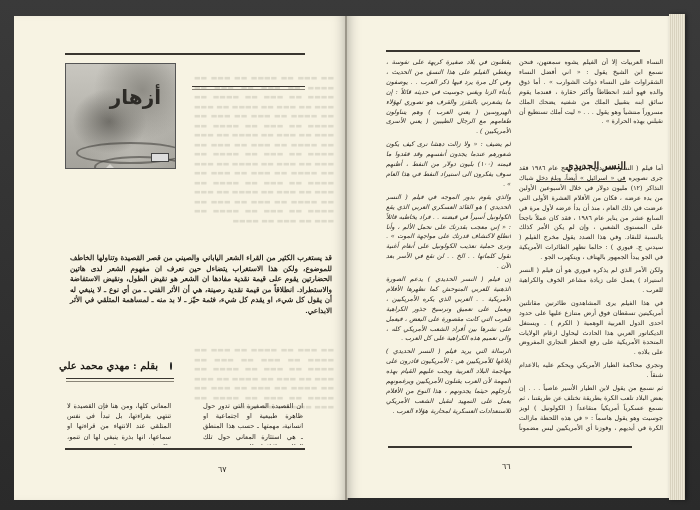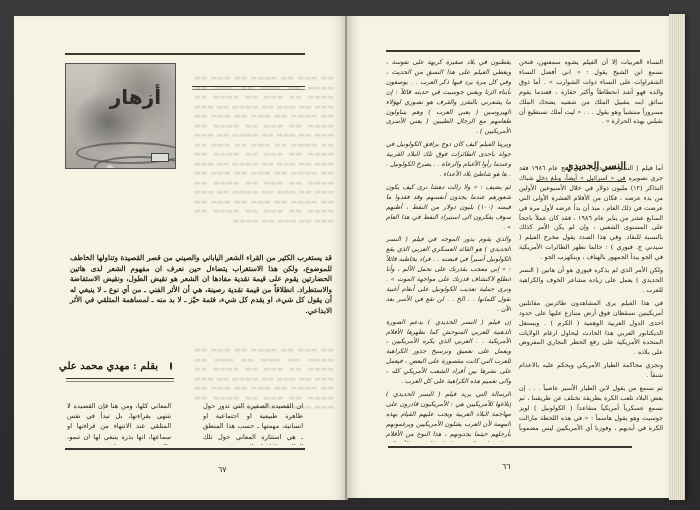--- a/index.html
+++ b/index.html
@@ -181,29 +181,28 @@
 <div class="page-right-edge"></div>
 
 <div class="rule" style="left:386px; top:50px; width:254px; height:1.5px;"></div>
 
 <div class="rcol" dir="rtl" style="left:519px; top:58px; width:144px; height:72px;">النساء العربيات إلا أن الفيلم يشوه سمعتهن، فنحن نسمع ابن الشيخ يقول : « اني أفضل النساء الشقراوات على النساء ذوات الشوارب » . أما ذوق والده فهو أشد انحطاطاً وأكثر حقارة ، فعندما يقوم سائق ابنه بتقبيل الملك من شفتيه يضحك الملك مسروراً منتشياً وهو يقول . . . « ليت أملك تستطيع أن تقبلني بهذه الحرارة » .</div>
 
 <div class="subhead" dir="rtl">النسر الحديدي</div>
 
 <div class="rcol" dir="rtl" style="left:519px; top:164px; width:144px; height:268px;">
   <p>أما فيلم ( النسر الحديدي ) الذي أنتج عام ١٩٨٦ فقد جرى تصويره في « اسرائيل » أيضاً، وبلغ دخل شباك التذاكر (١٢) مليون دولار في خلال الأسبوعين الأولين من بدء عرضه ، فكان من الأفلام العشرة الأولى التي عرضت في ذلك العام ، منذ أن بدأ عرضه لأول مرة في السابع عشر من يناير عام ١٩٨٦ ، فقد كان عملاً ناجحاً على المستوى الشعبي ، وإن لم يكن الأمر كذلك بالنسبة للنقاد. وفي هذا الصدد يقول مخرج الفيلم ( سيدني ج. فيوري ) : حالما تظهر الطائرات الأمريكية في الجو يبدأ الجمهور بالهتاف ، ويتكهرب الجو .</p>
-  <p>ولكن الأمر الذي لم يذكره فيوري هو أن هاتين ( النسر الحديدي ) يعمل على زيادة مشاعر الخوف والكراهية للعرب .</p>
+  <p>ولكن الأمر الذي لم يذكره فيوري هو أن فيلم ( النسر استيراد ) يعمل على زيادة مشاعر الخوف والكراهية للعرب .</p>
   <p>في هذا الفيلم يرى المشاهدون طائرتين مقاتلتين أمريكيتين تسقطان فوق أرض متنازع عليها على حدود احدى الدول العربية الوهمية ( الكرم ) . ويستغل الديكتاتور العربي هذا الحادث ليحاول ارغام الولايات المتحدة الأمريكية على رفع الحظر التجاري المفروض على بلاده .</p>
   <p>وتجري محاكمة الطيار الأمريكي ويحكم عليه بالاعدام شنقاً .</p>
   <p>ثم نسمع من يقول لابن الطيار الأسير عاصياً . . . إن بعض البلاد تلعب الكرة بطريقة تختلف عن طريقتنا ، ثم نسمع عسكرياً أمريكياً متقاعداً ( الكولونيل ) لويز جوسيت وهو يقول هاسماً : « في هذه اللحظة مازالت الكرة في أيديهم ، وفوزنا أي الأمريكيين ليس مضموناً على أولاد الزنا هؤلاء ، فهم</p>
 </div>
 
 <div class="rcol" dir="rtl" style="left:386px; top:58px; width:125px; height:384px;font-style:italic;">
   <p>يقطنون في بلاد صغيرة كريهة على تفوسة ، ويغطي الفيلم على هذا النسق من الحديث ، وفي كل مرة يرد فيها ذكر العرب . . يوصفون بأبناء الزنا ويغني جوسيت في حديثه قائلاً : إن ما يشعرني بالتقزز والقرف هو تصوري لهؤلاء الهيروسين ( يعني العرب ) وهم يتناولون طعامهم مع الرجال الطيبين ( يعني الأسرى الأمريكيين ) .</p>
-  <p>ويرينا الفيلم كيف كان دوج يرافق الكولونيل في جولة باحدى الطائرات فوق تلك البلاد الغربية وعندما رأوا الأغنام والرعاة . . يصرخ الكولونيل . . ها هو شاطئ بلاد الأعداء .</p>
   <p>لم يضيف : « ولا زالت دهشا ترى كيف يكون شعورهم عندما يجدون أنفسهم وقد فقدوا ما قيمته (١٠٠) بليون دولار من النفط ، أظنهم سوف يفكرون الى استيراد النفط في هذا العام » .</p>
   <p>والذي يقوم بدور الموجه في فيلم ( النسر الحديدي ) هو القائد العسكري العربي الذي يقع الكولونيل أسيراً في قبضته . . فراد يخاطبه قائلاً : « إني معجب بقدرتك على تحمل الألم ، وأنا أتطلع لاكتشاف قدرتك على مواجهة الموت » . وترى حملية تعذيب الكولونيل على أنغام أغنية تقول كلماتها . . الخ . . لن تقع في الأسر بعد الآن .</p>
   <p>إن فيلم ( النسر الحديدي ) يدعم الصورة الذهنية للعربي المتوحش كما تظهرها الأفلام الأمريكية . . العربي الذي يكره الأمريكيين ، ويعمل على تعميق وترسيخ جذور الكراهية للعرب التي كانت مقصورة على البعض ، فيعمل على نشرها بين أفراد الشعب الأمريكي كله ، والى تعميم هذه الكراهية على كل العرب .</p>
   <p><span>الرسالة التي يريد فيلم ( النسر الحديدي ) إبلاغها للأمريكيين هي : الأمريكيون قادرون على مهاجمة البلاد العربية ويجب عليهم القيام بهذه المهمة لأن العرب يقتلون الأمريكيين ويرغمونهم بأرجلهم حيثما يجدونهم ، هذا النوع من الأفلام يعمل على التمهيد لتقبل الشعب الأمريكي للاستعدادات العسكرية لمحاربة هؤلاء العرب .</span> </p>
 </div>
 
 <div class="rule" style="left:388px; top:446px; width:244px; height:1.5px;"></div>
 <div class="page-num" style="left:502px; top:462px;">٦٦</div>
 
 </body></html>

